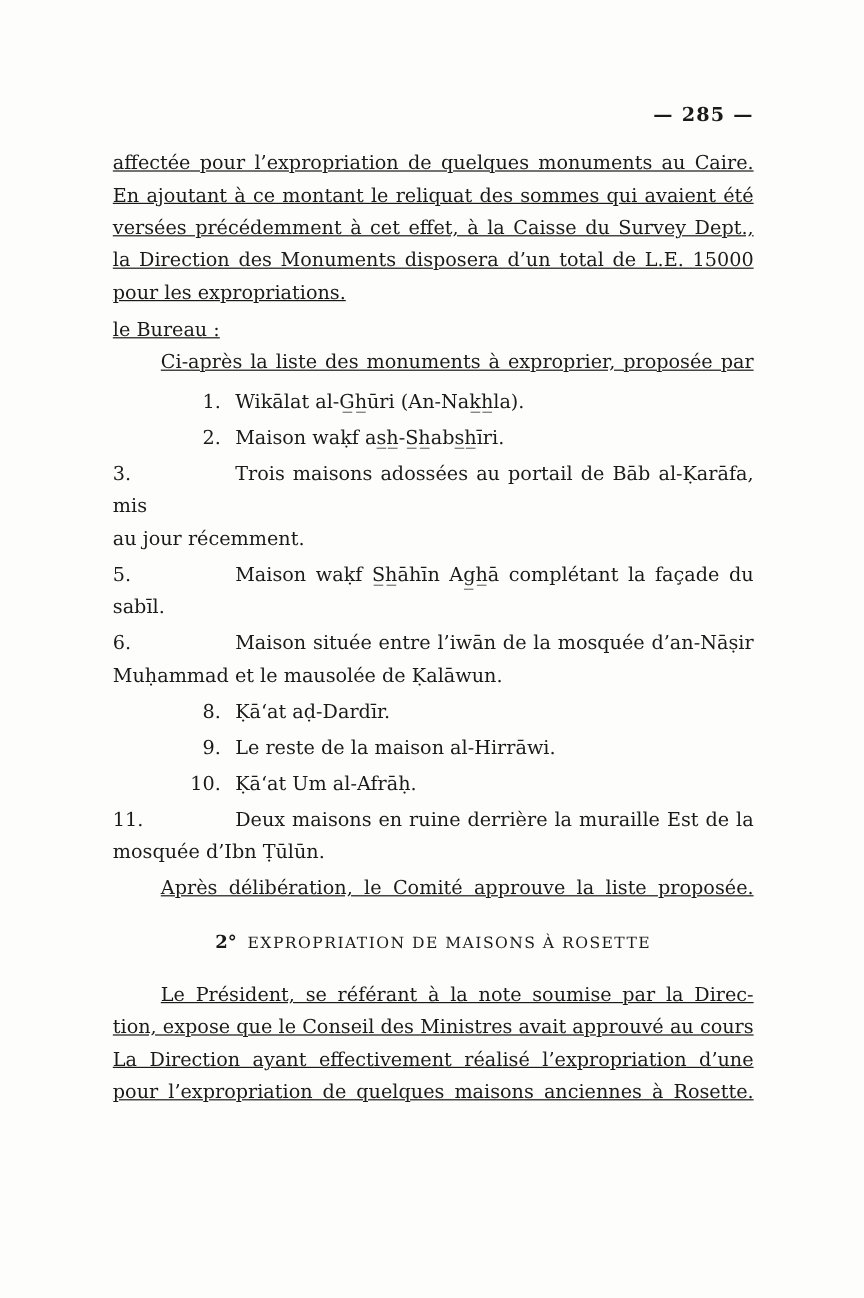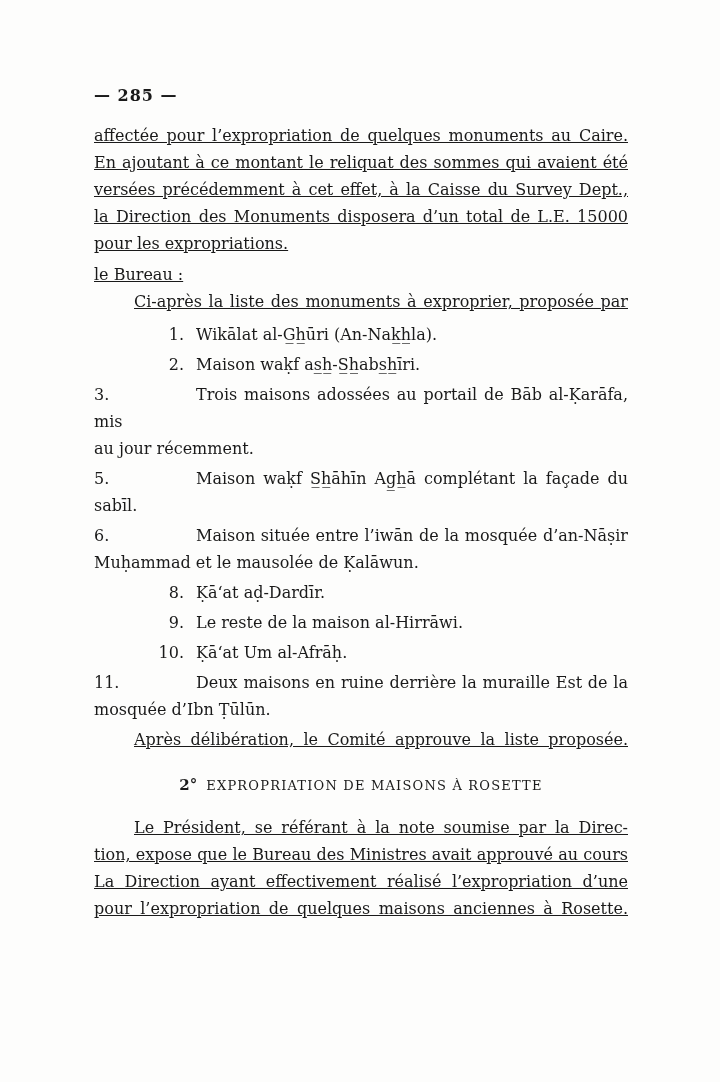--- a/index.html
+++ b/index.html
@@ -6,21 +6,21 @@
   body {
     width: 720px; height: 1082px;
     background: #fdfdfc;
     color: #1a1a1a;
     font-family: "DejaVu Serif", "Liberation Serif", serif;
     overflow: hidden;
   }
   .page { padding: 86px 92px 0 94px; }
 
   .pageno {
-    text-align: left;
+    text-align: right;
     font-weight: bold;
     font-size: 16px;
     line-height: 20px;
     letter-spacing: 1px;
     margin-bottom: 16px;
   }
 
   .ln {
     font-size: 16px;
     line-height: 27px;
@@ -131,18 +131,18 @@
   <div class="para para-approval">
     <div class="ln just indent">Après délibération, le Comité approuve la liste proposée.</div>
   </div>
 
   <div class="heading">
     <span class="h-pre">2°</span><span class="h-text">EXPROPRIATION DE MAISONS À ROSETTE</span>
   </div>
 
   <div class="para">
     <div class="ln just indent">Le Président, se référant à la note soumise par la Direc-</div>
-    <div class="ln just">tion, expose que le Bureau des Ministres avait approuvé au cours</div>
+    <div class="ln just">tion, expose que le Conseil des Ministres avait approuvé au cours</div>
     <div class="ln just">La Direction ayant effectivement réalisé l’expropriation d’une</div>
     <div class="ln just">pour l’expropriation de quelques maisons anciennes à Rosette.</div>
   </div>
 
 </div>
 
 </body></html>

